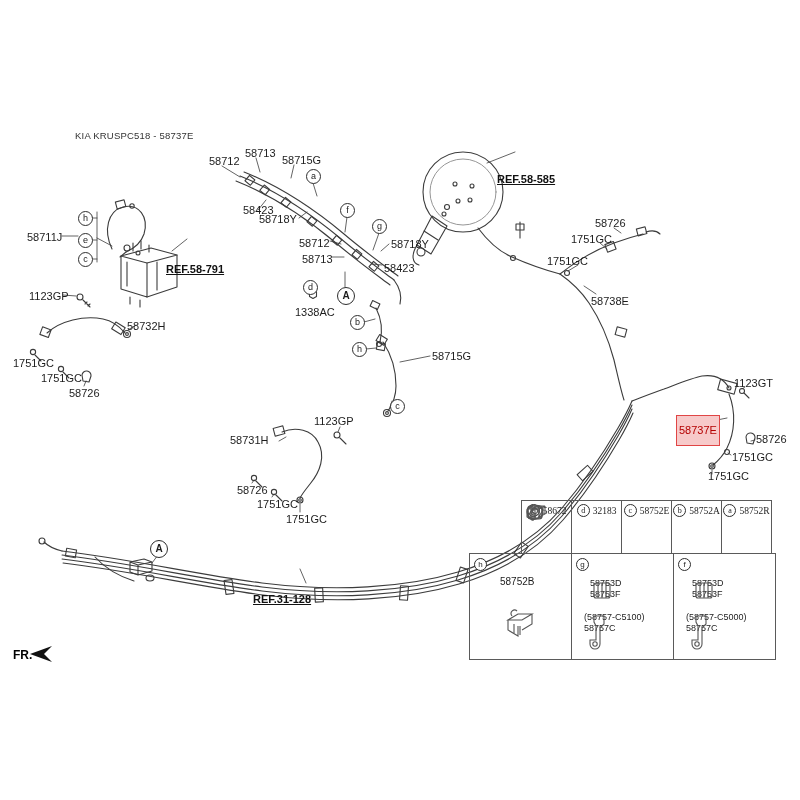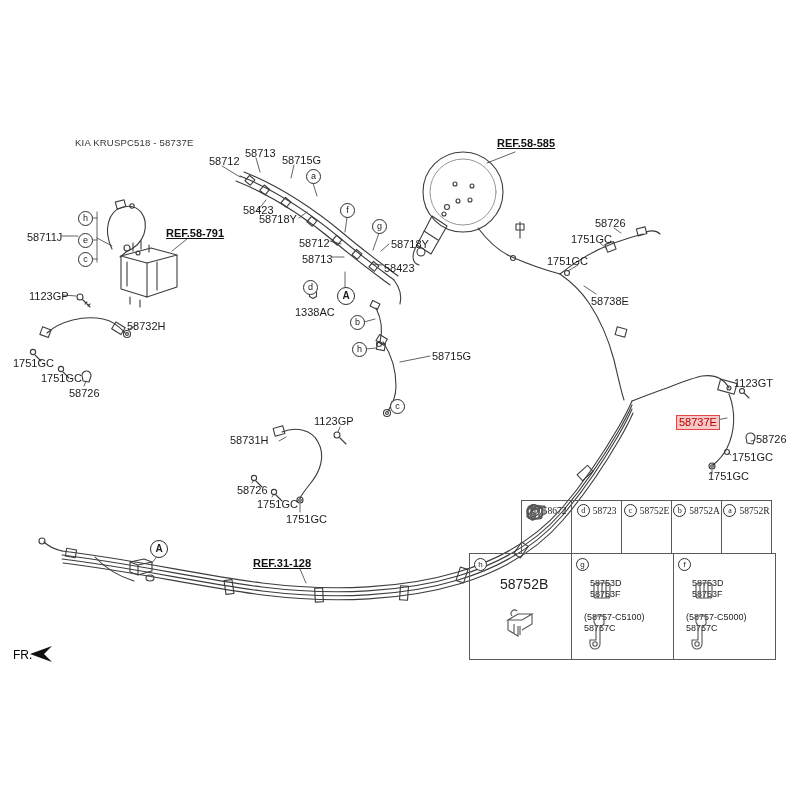--- a/index.html
+++ b/index.html
@@ -1,43 +1,43 @@
 <!DOCTYPE html>
 <html><head>
 <meta charset="utf-8">
 <style>
   html,body{margin:0;padding:0;background:#fff;}
   #stage{position:relative;width:800px;height:800px;background:#ffffff;overflow:hidden;
          font-family:"Liberation Sans","DejaVu Sans",sans-serif;color:#1c1c1c;}
   svg{position:absolute;left:0;top:0;}
   .lbl{position:absolute;font-size:11px;white-space:nowrap;color:#1c1c1c;}
   .title{position:absolute;font-size:9.5px;color:#333;letter-spacing:.2px;}
-  .ref{position:absolute;font-size:11px;font-weight:bold;text-decoration:underline;color:#111;}
+  .ref{position:absolute;font-size:11px;font-weight:bold;text-decoration:underline;color:#111;margin-top:36px;}
   .hl{position:absolute;font-size:11px;color:#b40000;background:#f7caca;border:1px solid #e04545;
-      padding:0 2px;line-height:13px;}
+      padding:8px 2px;line-height:13px;}
   .callout{position:absolute;width:13px;height:13px;border:1px solid #2e2e2e;border-radius:50%;
            font-size:9px;line-height:13px;text-align:center;background:#fff;color:#1c1c1c;}
   .callout.big{width:16px;height:16px;line-height:16px;font-size:10px;font-weight:bold;}
-  .fr{position:absolute;font-size:12px;font-weight:normal;color:#000;}
+  .fr{position:absolute;font-size:12px;font-weight:bold;color:#000;}
   
   .legend{position:absolute;left:470px;top:500px;width:309px;height:161px;}
   .lrow1{position:absolute;left:52px;top:0;display:flex;}
   .lrow1 .lcell{width:51px;height:54px;border:1px solid #5a5a5a;margin-left:-1px;box-sizing:border-box;
                 display:flex;flex-direction:column;align-items:center;}
   .lrow2{position:absolute;left:0;top:53px;display:flex;}
   .lrow2 .lcell{width:103px;height:107px;border:1px solid #5a5a5a;margin-left:-1px;box-sizing:border-box;
                 position:relative;}
   .lhead{display:flex;align-items:center;gap:3px;margin-top:3px;font-family:Liberation Serif, serif;}
   .lhead .ccircle{position:static;}
   .ccircle{width:11px;height:11px;border:1px solid #2e2e2e;border-radius:50%;font-size:8px;
            line-height:11px;text-align:center;background:#fff;display:inline-block;flex:0 0 auto;}
   .lpart{font-size:9.5px;}
   .licon{flex:1;display:flex;align-items:center;justify-content:center;}
   .cellletter{position:absolute;left:4px;top:4px;}
-  .htext{position:absolute;left:30px;top:22px;font-size:14px;}
+  .htext{position:absolute;left:30px;top:22px;font-size:10px;}
   .gline{font-size:9px;line-height:11px;}
   .grow{position:absolute;display:flex;align-items:center;gap:3px;}
 </style>
 </head>
 <body>
 
 <div id="stage">
 
   <svg width="800" height="800" viewBox="0 0 800 800">
     <g stroke="#3c3c3c" stroke-width="1.1" fill="none" stroke-linecap="round" stroke-linejoin="round">
@@ -227,21 +227,21 @@
         <path d="M746 437 a4.5 4.5 0 1 1 9 1 l-2 6 l-6 -1 z"></path>
         <circle cx="727" cy="452" r="2.5"></circle>
         <path d="M755 440 L751 441 M731 455 L728 453 M712 474 L712 470" stroke-width="0.8"></path>
         <path d="M712 421 L727 418" stroke-width="0.8"></path>
       </g>
 
       <polygon points="52,646 30,654 52,662 44,654" fill="#111" stroke="none"></polygon>
     </g>
   </svg>
 
-  <span class="title" style="left:75px;top:137px">KIA KRUSPC518 - 58737E</span>
+  <span class="title" style="left:75px;top:130px">KIA KRUSPC518 - 58737E</span>
 
   <span class="lbl" style="left:209px;top:155px">58712</span>
   <span class="lbl" style="left:245px;top:147px">58713</span>
   <span class="lbl" style="left:282px;top:154px">58715G</span>
   <span class="lbl" style="left:243px;top:204px">58423</span>
   <span class="lbl" style="left:259px;top:213px">58718Y</span>
   <span class="lbl" style="left:27px;top:231px">58711J</span>
   <span class="lbl" style="left:299px;top:237px">58712</span>
   <span class="lbl" style="left:391px;top:238px">58718Y</span>
   <span class="lbl" style="left:302px;top:253px">58713</span>
@@ -300,21 +300,21 @@
               <g stroke="#555" fill="none" stroke-width="1.1">
                 <ellipse cx="13" cy="12" rx="8" ry="7"></ellipse>
                 <ellipse cx="13" cy="12" rx="4" ry="3.2"></ellipse>
               </g>
             </svg>
           </div>
       </div>
       <div class="lcell">
         <div class="lhead">
             <span class="ccircle">d</span>
-            <span class="lpart">58723</span>
+            <span class="lpart">32183</span>
           </div>
         <div class="licon">
             <svg width="26" height="24">
               <g stroke="#555" fill="none" stroke-width="1.1">
                 <path d="M6 16 l5 -8 l6 -2 l4 4 l-5 8 l-6 2 z"></path>
                 <circle cx="13" cy="11" r="2.5"></circle>
               </g>
             </svg>
           </div>
       </div>

